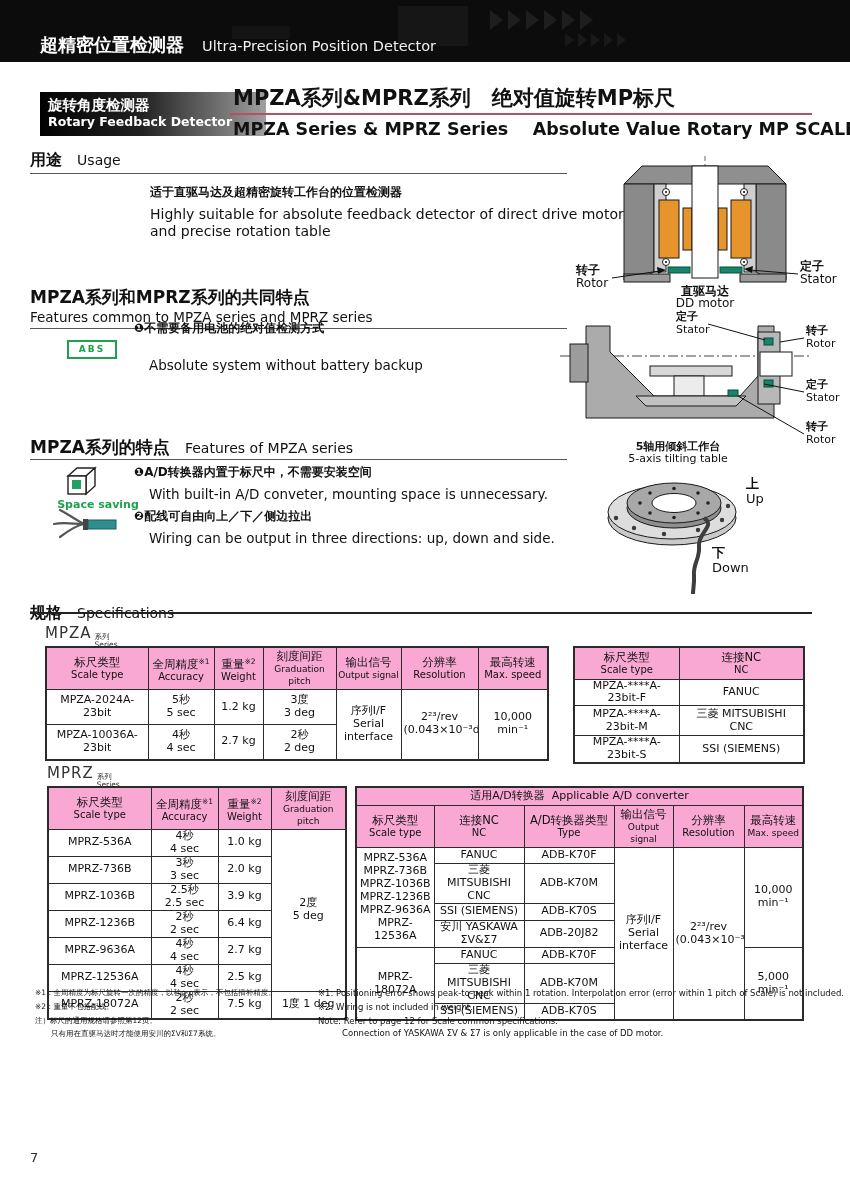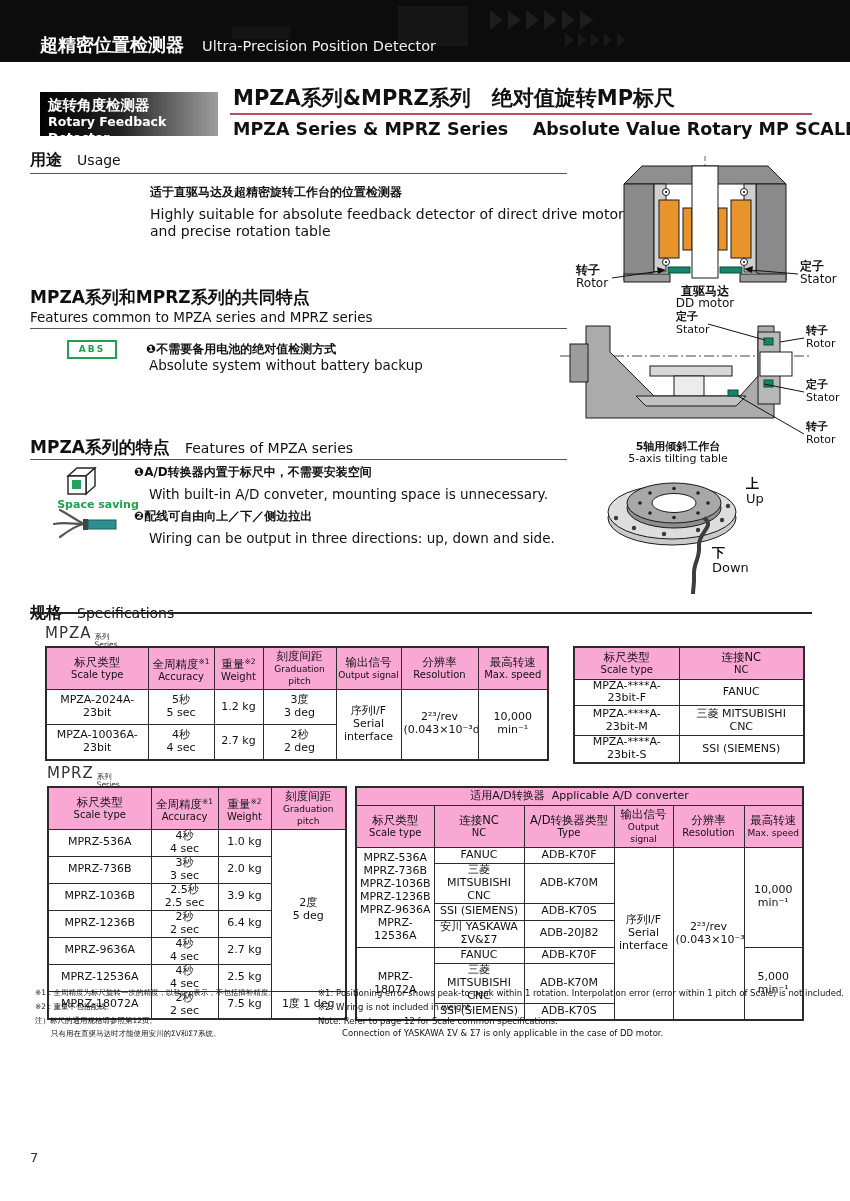--- a/index.html
+++ b/index.html
@@ -13,21 +13,21 @@
   .deco-arrows i{width:0;height:0;border-left:13px solid #1e1e1e;border-top:10px solid transparent;
                  border-bottom:10px solid transparent;margin-right:5px;}
   .deco-arrows.small{left:565px;top:33px;}
   .deco-arrows.small i{border-left-width:9px;border-top-width:7px;border-bottom-width:7px;border-left-color:#191919;margin-right:4px;}
   .deco-block{position:absolute;background:#161616;}
   .banner-title{position:absolute;left:40px;top:33px;white-space:nowrap;}
   .banner-zh{font-size:18px;font-weight:bold;color:#fff;margin-top:12px;}
   .banner-en{font-size:14.5px;color:#f0f0f0;margin-left:13px;}
 
   
-  .badge{position:absolute;left:40px;top:92px;width:178px;height:44px;box-sizing:border-box;
+  .badge{position:absolute;left:40px;top:92px;width:226px;height:44px;box-sizing:border-box;
          background:linear-gradient(90deg,#020202 0%,#222 45%,#9f9f9f 100%);color:#fff;padding:4px 0 0 8px;}
   .badge-zh{font-size:14.5px;font-weight:bold;line-height:18px;}
   .badge-en{font-size:12.5px;font-weight:bold;line-height:16px;}
   .title-zh{position:absolute;left:233px;top:84px;font-size:21px;font-weight:bold;white-space:pre;}
   .red-line{position:absolute;left:230px;top:113px;width:582px;height:2px;background:#b94f63;}
   .title-en{position:absolute;left:233px;top:119px;font-size:17.5px;font-weight:bold;white-space:pre;}
 
   
   .sh-zh{font-size:16px;font-weight:bold;}
   .sh-en{font-size:14px;margin-left:10px;}
@@ -155,21 +155,21 @@
     <text x="238" y="116" class="svg-zh">定子</text>
     <text x="238" y="129" class="svg-en">Stator</text>
     <text x="143" y="141" text-anchor="middle" class="svg-zh">直驱马达</text>
     <text x="143" y="153" text-anchor="middle" class="svg-en">DD motor</text>
   </svg>
 
   <div class="abs big-zh" style="left:30px;top:286px;">MPZA系列和MPRZ系列的共同特点</div>
   <div class="abs big-en" style="left:30px;top:309px;">Features common to MPZA series and MPRZ series</div>
   <div class="rule" style="left:30px;top:328px;width:537px;"></div>
   <div class="abs-badge">ABS</div>
-  <div class="abs f-zh" style="left:134px;top:341px;margin-left:12px;">❶不需要备用电池的绝对值检测方式</div>
+  <div class="abs f-zh" style="left:134px;top:320px;">❶不需要备用电池的绝对值检测方式</div>
   <div class="abs f-en" style="left:149px;top:357px;">Absolute system without battery backup</div>
 
   <svg class="abs" style="left:558px;top:308px;" width="292" height="156" viewBox="0 0 292 156">
     <line x1="2" y1="48" x2="252" y2="48" stroke="#444" stroke-width="1" stroke-dasharray="10 3 2 3"></line>
     <polygon points="28,18 52,18 52,44 96,88 182,88 200,68 200,18 216,18 216,110 28,110" fill="#ababab" stroke="#1a1a1a"></polygon>
     <rect x="12" y="36" width="18" height="38" fill="#9c9c9c" stroke="#1a1a1a"></rect>
     <rect x="92" y="58" width="82" height="10" fill="#d8d8d8" stroke="#1a1a1a"></rect>
     <rect x="116" y="68" width="30" height="20" fill="#ececec" stroke="#1a1a1a"></rect>
     <polygon points="78,88 188,88 178,98 88,98" fill="#c2c2c2" stroke="#1a1a1a"></polygon>
     <rect x="200" y="24" width="22" height="72" fill="#b8b8b8" stroke="#1a1a1a"></rect>

